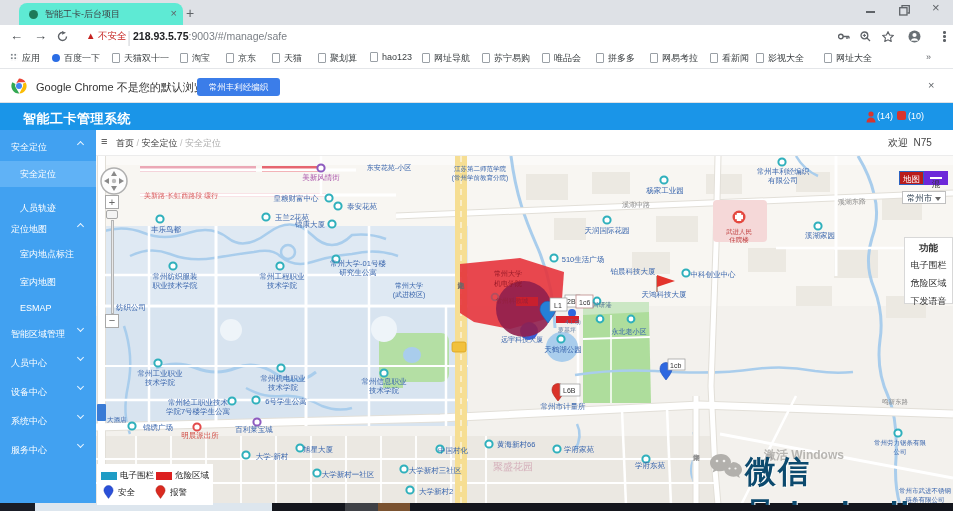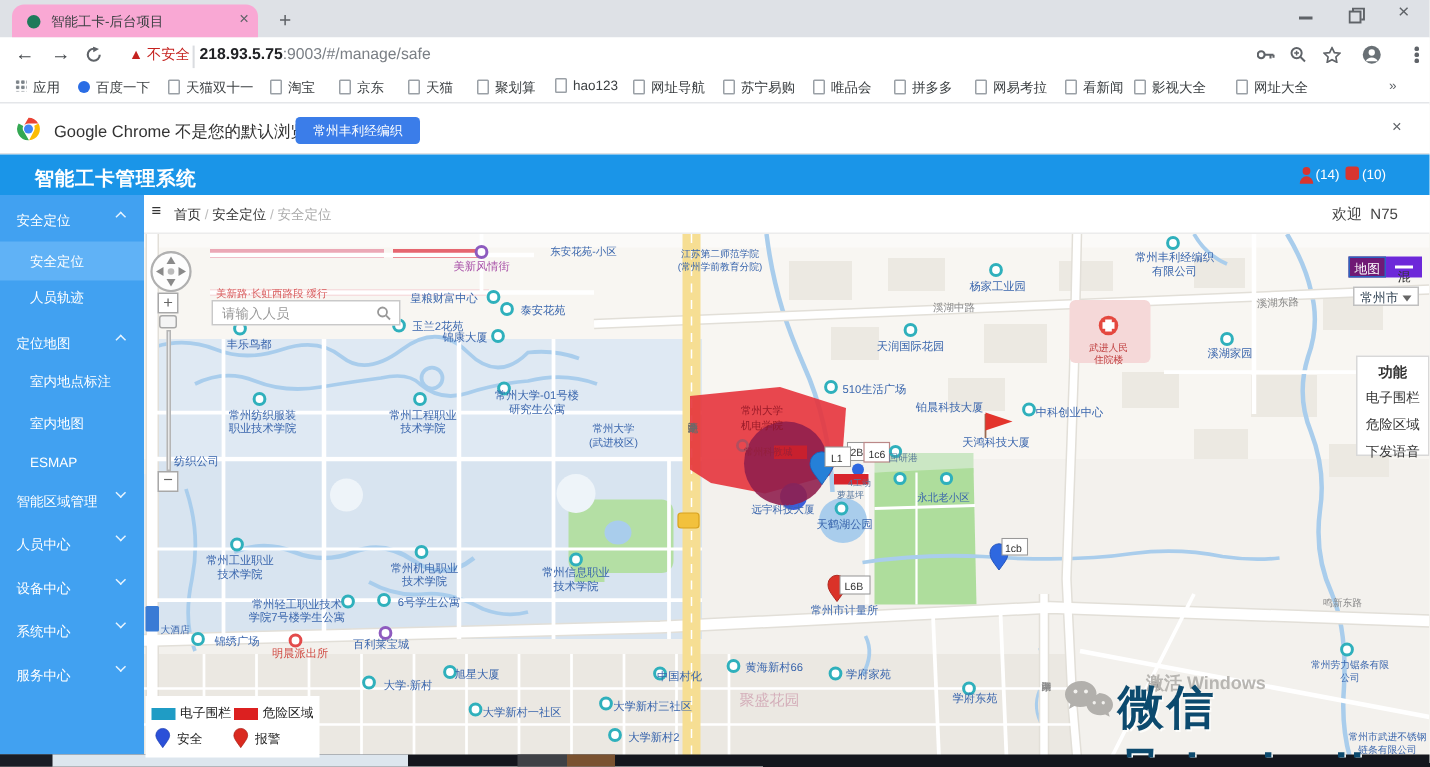--- a/index.html
+++ b/index.html
@@ -1,18 +1,18 @@
 <!DOCTYPE html>
 <html><head><meta charset="utf-8">
 <style>
 *{margin:0;padding:0;box-sizing:border-box;font-family:"Liberation Sans",sans-serif}
 body{width:953px;height:511px;overflow:hidden;position:relative;background:#fff}
 
 #tabstrip{position:absolute;left:0;top:0;width:953px;height:25px;background:#dee1e6}
-#tab{position:absolute;left:8px;top:3px;width:164px;height:22px;background:#f9a8d4;border-radius:8px 8px 0 0;font-size:9px;color:#3c4043}
+#tab{position:absolute;left:19px;top:3px;width:164px;height:22px;background:#5eead4;border-radius:8px 8px 0 0;font-size:9px;color:#3c4043}
 #tab .fav{position:absolute;left:10px;top:7px;width:9px;height:9px;border-radius:50%;background:#1e7a5a}
 #tab .ttl{position:absolute;left:26px;top:5px;width:118px;overflow:hidden;white-space:nowrap}
 #tab .tx{position:absolute;right:6px;top:4px;color:#5f6368;font-size:11px}
 #newtab{position:absolute;left:186px;top:5px;font-size:14px;color:#5f6368}
 .winbtn{position:absolute;top:2px;color:#5f6368;font-size:11px}
 #toolbar{position:absolute;left:0;top:25px;width:953px;height:23px;background:#fff}
 #toolbar .nav{position:absolute;top:3px;color:#45494d;font-size:13px}
 .urlwarn{position:absolute;left:86px;top:5px;color:#c5221f;font-size:9.5px;font-weight:normal}
 .url{position:absolute;left:133px;top:5px;color:#202124;font-size:10.5px}
 #bkbar{position:absolute;left:0;top:48px;width:953px;height:21px;background:#fff;border-bottom:1px solid #e4e6e9;font-size:9px;color:#3c4043}
@@ -133,21 +133,21 @@
  <span style="position:absolute;left:877px;top:8px;font-size:9px;color:#fff">(14)</span>
  <div style="position:absolute;left:897px;top:8px;width:9px;height:9px;background:#d8352f;border-radius:2px"></div>
  <span style="position:absolute;left:908px;top:8px;font-size:9px;color:#fff">(10)</span>
 </div>
 
 <div id="sidebar">
  <div id="mactive"></div>
  <div class="mgroup" style="top:11px">安全定位</div>
     <span class="chev up" style="top:12px"></span>
  <div class="msub" style="top:38px">安全定位</div>
- <div class="msub" style="top:62px">人员轨迹</div>
+ <div class="msub" style="top:72px">人员轨迹</div>
  <div class="mgroup" style="top:93px">定位地图</div>
     <span class="chev up" style="top:94px"></span>
  <div class="msub" style="top:118px">室内地点标注</div>
  <div class="msub" style="top:146px">室内地图</div>
  <div class="msub" style="top:173px">ESMAP</div>
  <div class="mgroup" style="top:198px">智能区域管理</div>
     <span class="chev dn" style="top:198px"></span>
  <div class="mgroup" style="top:227px">人员中心</div>
     <span class="chev dn" style="top:227px"></span>
  <div class="mgroup" style="top:256px">设备中心</div>
@@ -430,41 +430,35 @@
 
   <g font-size="7" fill="#8c1322" fill-opacity="0.85" text-anchor="middle">
    <text x="412" y="120">常州大学</text>
         <text x="412" y="130">机电学院</text>
    <circle cx="399" cy="141" r="3.4" fill="none" stroke="#b05060" stroke-width="1.8"></circle>
    <text x="416" y="147" font-size="6.5" fill="#93203a">常州科教城</text>
   </g>
  </svg>
 
  <div class="mapui" style="left:48px;top:35px;font-size:7px;color:#d85b5b;z-index:4">美新路·长虹西路段 缓行</div>
- <div class="mapui inp" style="left:45px;top:44px;width:126px;height:17px;line-height:16px">请输入人员
-   <svg width="10" height="10" viewBox="0 0 10 10" style="position:absolute;right:5px;top:3px">
-        <circle cx="4" cy="4" r="3" fill="none" stroke="#999" stroke-width="1.2"></circle>
-        <line x1="6.3" y1="6.3" x2="9" y2="9" stroke="#999" stroke-width="1.2"></line>
-      </svg>
- </div>
 
  <svg class="mapui" style="left:4px;top:11px" width="28" height="28" viewBox="0 0 28 28">
   <circle cx="14" cy="14" r="13" fill="#fdfdfd" stroke="#b0b0b0" stroke-width="1.5"></circle>
   <polygon points="14,4 17,9 11,9" fill="#8a8a8a"></polygon>
       <polygon points="14,24 17,19 11,19" fill="#8a8a8a"></polygon>
   <polygon points="4,14 9,11 9,17" fill="#8a8a8a"></polygon>
       <polygon points="24,14 19,11 19,17" fill="#8a8a8a"></polygon>
   <circle cx="14" cy="14" r="2.2" fill="#bbb"></circle>
  </svg>
  <div class="mapui" style="left:9px;top:39px;width:14px;height:14px;background:#fff;border:1px solid #a8a8a8;font-size:11px;text-align:center;line-height:12px;color:#666">+</div>
  <div class="mapui" style="left:10px;top:54px;width:12px;height:9px;background:#f4f4f4;border:1px solid #a8a8a8;border-radius:2px"></div>
  <div class="mapui" style="left:15px;top:64px;width:3px;height:94px;background:#e8e8e8;border:1px solid #b5b5b5"></div>
  <div class="mapui" style="left:9px;top:158px;width:14px;height:14px;background:#fff;border:1px solid #a8a8a8;font-size:11px;text-align:center;line-height:11px;color:#666">−</div>
 
- <div class="mapui" style="left:803px;top:15px;width:25px;height:14px;background:#701a75;color:#fff;font-size:8.5px;text-align:center;line-height:14px;border:1px solid #2c62c0">地图</div>
+ <div class="mapui" style="left:803px;top:15px;width:25px;height:14px;background:#b91c1c;color:#fff;font-size:8.5px;text-align:center;line-height:14px;border:1px solid #2c62c0">地图</div>
  <div class="mapui" style="left:828px;top:15px;width:24px;height:14px;background:#fff;color:#333;font-size:8.5px;text-align:center;line-height:14px;border:6px solid #6d28d9">混合</div>
  <div class="mapui" style="left:806px;top:35px;width:44px;height:13px;background:#fff;color:#345;font-size:8.5px;text-align:center;line-height:13px;border:1px solid #c0c0c0">常州市<span style="display:inline-block;width:0;height:0;border-left:3px solid transparent;border-right:3px solid transparent;border-top:4px solid #666;margin-left:3px"></span></div>
 
  <div class="mapui" style="left:808px;top:81px;width:49px;height:67px;background:#fff;border:1px solid #d8d8d8;font-size:9px;color:#333;text-align:center">
   <div style="margin-top:4px;font-weight:bold;font-size:9.5px">功能</div>
   <div style="margin-top:4px">电子围栏</div>
   <div style="margin-top:5px">危险区域</div>
   <div style="margin-top:5px">下发语音</div>
  </div>
 

